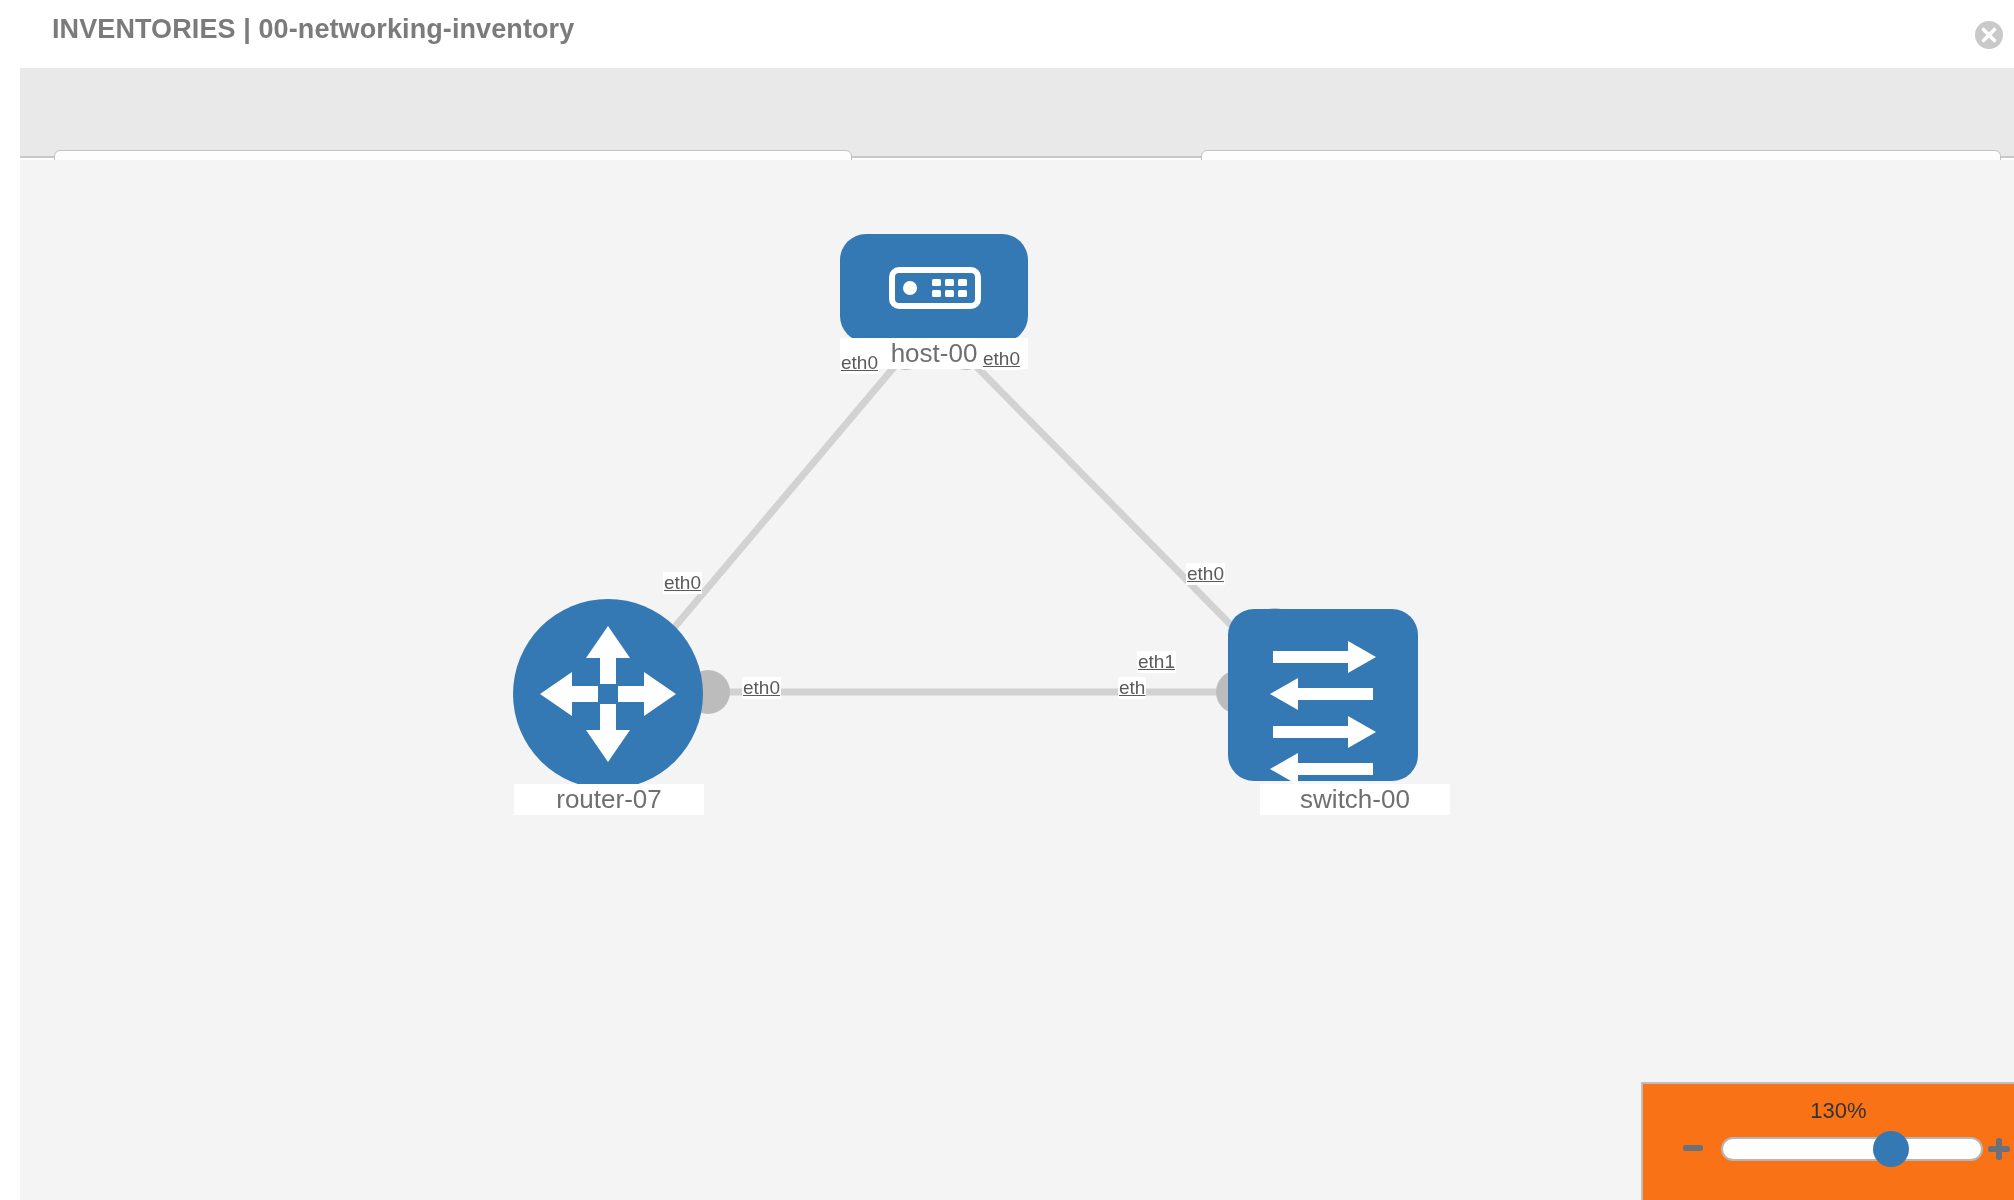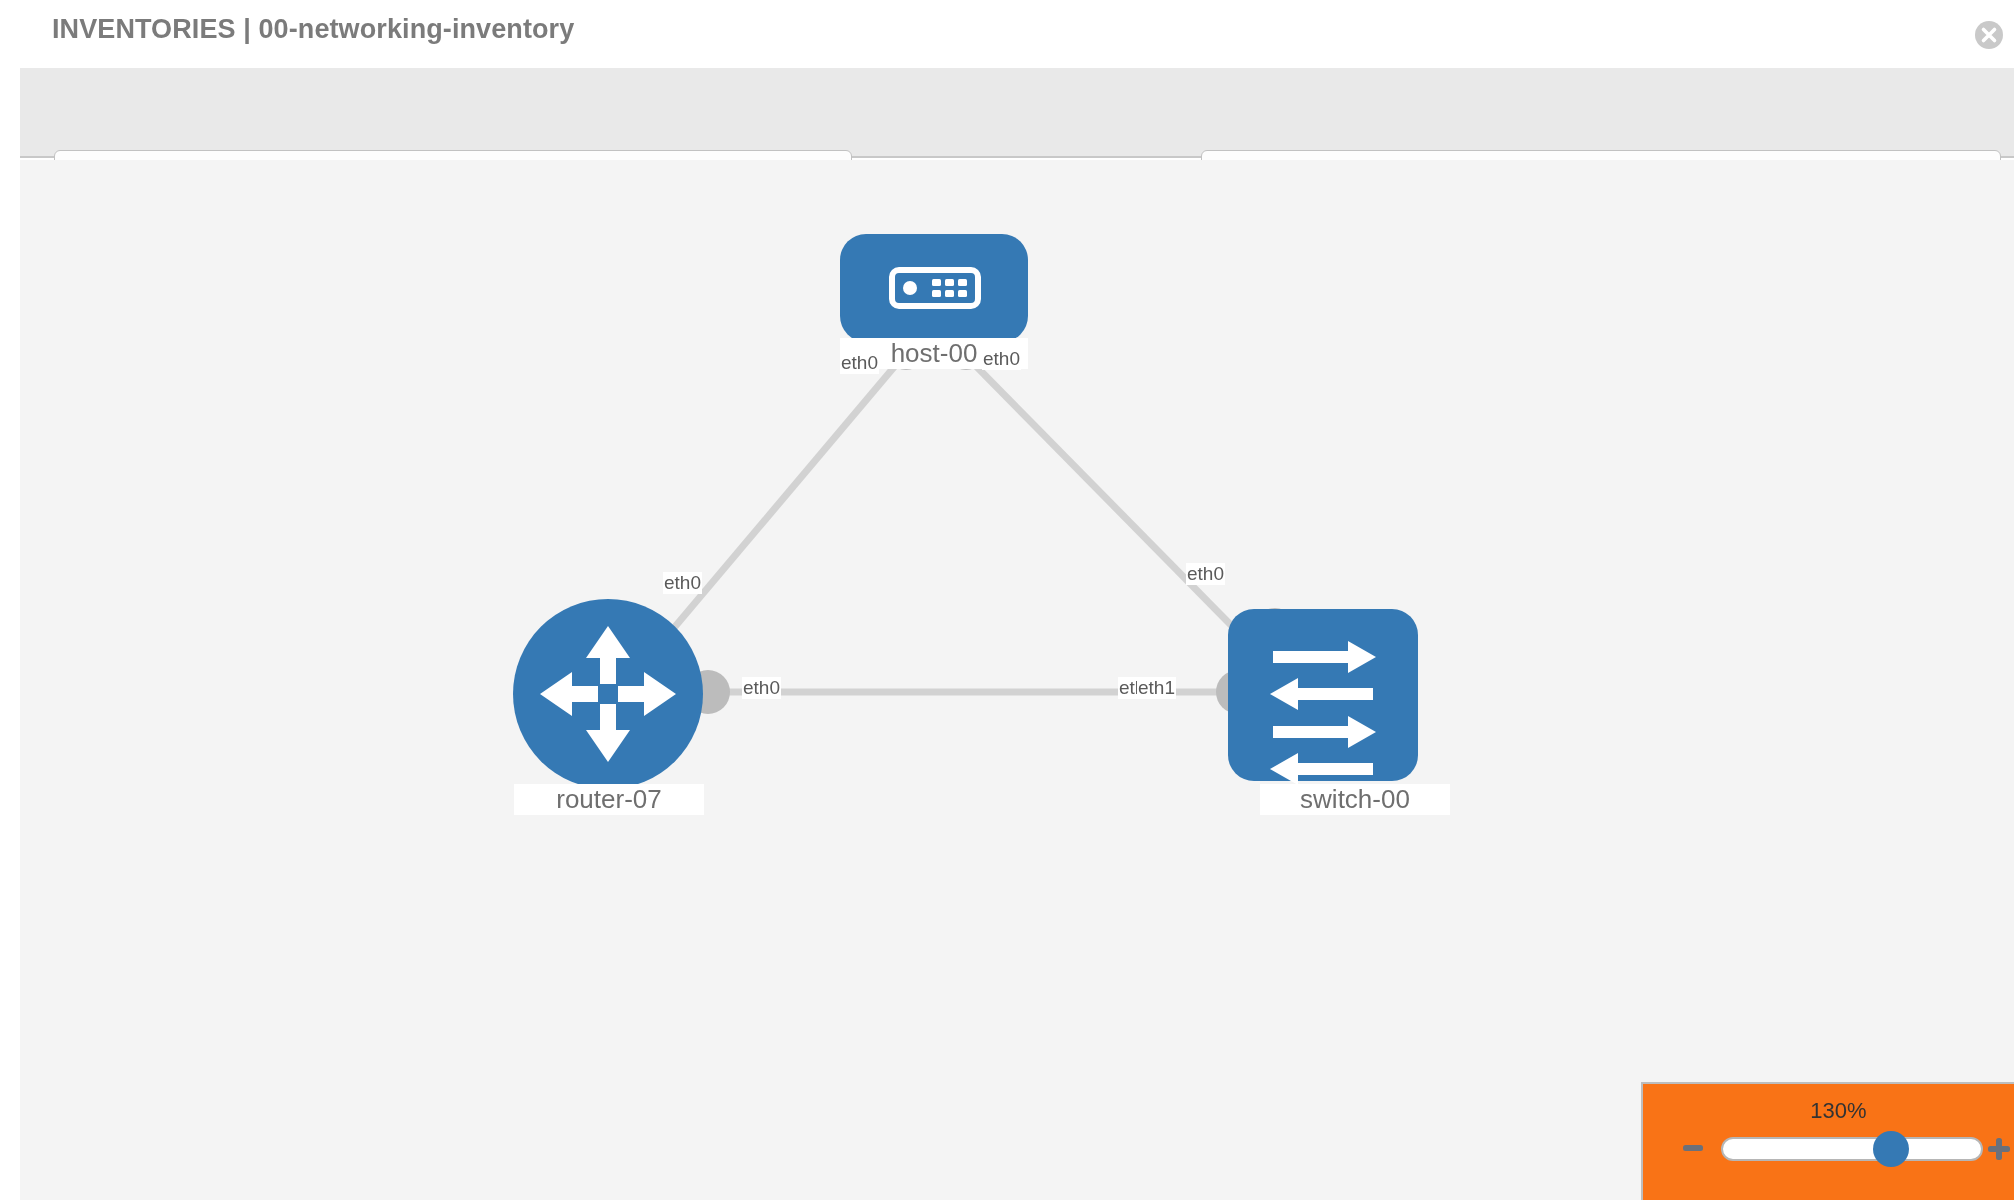--- a/index.html
+++ b/index.html
@@ -84,20 +84,21 @@
     white-space: nowrap;
     padding: 0 2px;
     text-align: center;
   }
   .port-label {
     position: absolute;
     font-size: 19px; color: #5a5a5a;
     background: #ffffff;
     white-space: nowrap;
     padding: 0 1px;
+    text-decoration: underline;
   }
 
   
   .zoom-panel {
     position: absolute; left: 1621px; top: 1082px;
     width: 393px; height: 118px;
     background: #f97316;
     border-top: 2px solid #bdbdbd;
     border-left: 2px solid #bdbdbd;
   }
@@ -239,21 +240,21 @@
     <div class="node-label" style="left:820px; top:178px; width:188px;">host-00</div>
     <div class="node-label" style="left:494px; top:624px; width:190px;">router-07</div>
     <div class="node-label" style="left:1240px; top:624px; width:190px;">switch-00</div>
 
     <div class="port-label" style="left:820px; top:192px;">eth0</div>
     <div class="port-label" style="left:962px; top:188px;">eth0</div>
     <div class="port-label" style="left:643px; top:412px;">eth0</div>
     <div class="port-label" style="left:1166px; top:403px;">eth0</div>
     <div class="port-label" style="left:722px; top:517px;">eth0</div>
     <div class="port-label" style="left:1098px; top:517px;">eth</div>
-    <div class="port-label" style="left:1117px; top:517px;">eth1</div>
+    <div class="port-label" style="left:1117px; top:491px;">eth1</div>
   </div>
 
   <div class="zoom-panel">
     <div class="zoom-level">130%</div>
 
     <div class="zoom-minus">
       <svg width="24" height="24" viewBox="0 0 24 24">
         <rect x="2" y="9" width="20" height="6" rx="2.5" fill="#6b707a"></rect>
       </svg>
     </div>

